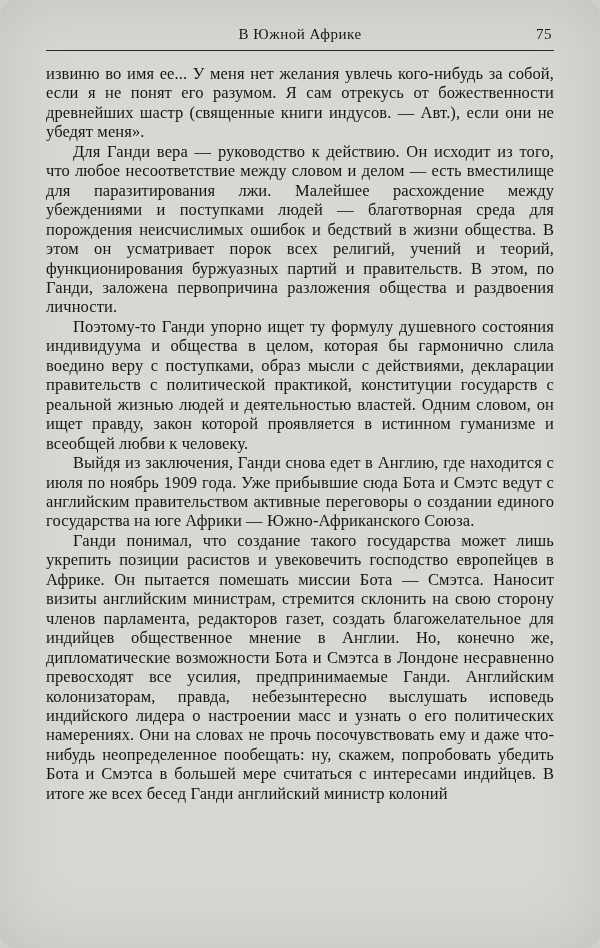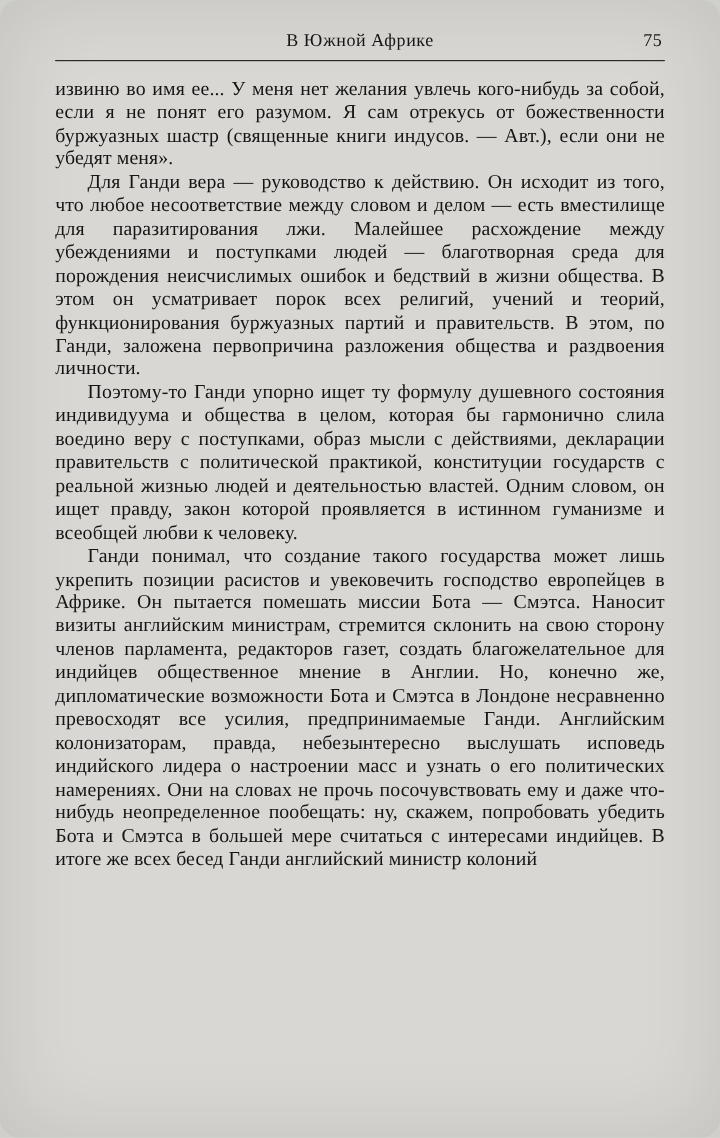--- a/index.html
+++ b/index.html
@@ -72,20 +72,21 @@
   <div class="content">
 
     <div class="header">
       <span class="running-head">В Южной Африке</span>
       <span class="page-number">75</span>
     </div>
 
     <hr class="header-rule">
 
     <div class="body-text">
-      <p class="no-indent">извиню во имя ее... У меня нет желания увлечь кого-нибудь за собой, если я не понят его разумом. Я сам отрекусь от божественности буржуазных шастр (священные книги индусов. — Авт.), если они не убедят меня».</p>
+      <p class="no-indent">извиню во имя ее... У меня нет желания увлечь кого-нибудь за собой, если я не понят его разумом. Я сам отрекусь от божественности древнейших шастр (священные книги индусов. — Авт.), если они не убедят меня».</p>
       <p>Для Ганди вера — руководство к действию. Он исходит из того, что любое несоответствие между словом и делом — есть вместилище для паразитирования лжи. Малейшее расхождение между убеждениями и поступками людей — благотворная среда для порождения неисчислимых ошибок и бедствий в жизни общества. В этом он усматривает порок всех религий, учений и теорий, функционирования буржуазных партий и правительств. В этом, по Ганди, заложена первопричина разложения общества и раздвоения личности.</p>
       <p>Поэтому-то Ганди упорно ищет ту формулу душевного состояния индивидуума и общества в целом, которая бы гармонично слила воедино веру с поступками, образ мысли с действиями, декларации правительств с политической практикой, конституции государств с реальной жизнью людей и деятельностью властей. Одним словом, он ищет правду, закон которой проявляется в истинном гуманизме и всеобщей любви к человеку.</p>
+      <p>Выйдя из заключения, Ганди снова едет в Англию, где находится с июля по ноябрь 1909 года. Уже прибывшие сюда Бота и Смэтс ведут с английским правительством активные переговоры о создании единого государства на юге Африки — Южно-Африканского Союза.</p>
       <p>Ганди понимал, что создание такого государства может лишь укрепить позиции расистов и увековечить господство европейцев в Африке. Он пытается помешать миссии Бота — Смэтса. Наносит визиты английским министрам, стремится склонить на свою сторону членов парламента, редакторов газет, создать благожелательное для индийцев общественное мнение в Англии. Но, конечно же, дипломатические возможности Бота и Смэтса в Лондоне несравненно превосходят все усилия, предпринимаемые Ганди. Английским колонизаторам, правда, небезынтересно выслушать исповедь индийского лидера о настроении масс и узнать о его политических намерениях. Они на словах не прочь посочувствовать ему и даже что-нибудь неопределенное пообещать: ну, скажем, попробовать убедить Бота и Смэтса в большей мере считаться с интересами индийцев. В итоге же всех бесед Ганди английский министр колоний</p>
     </div>
 
   </div>
 </div>
 
 </body></html>

